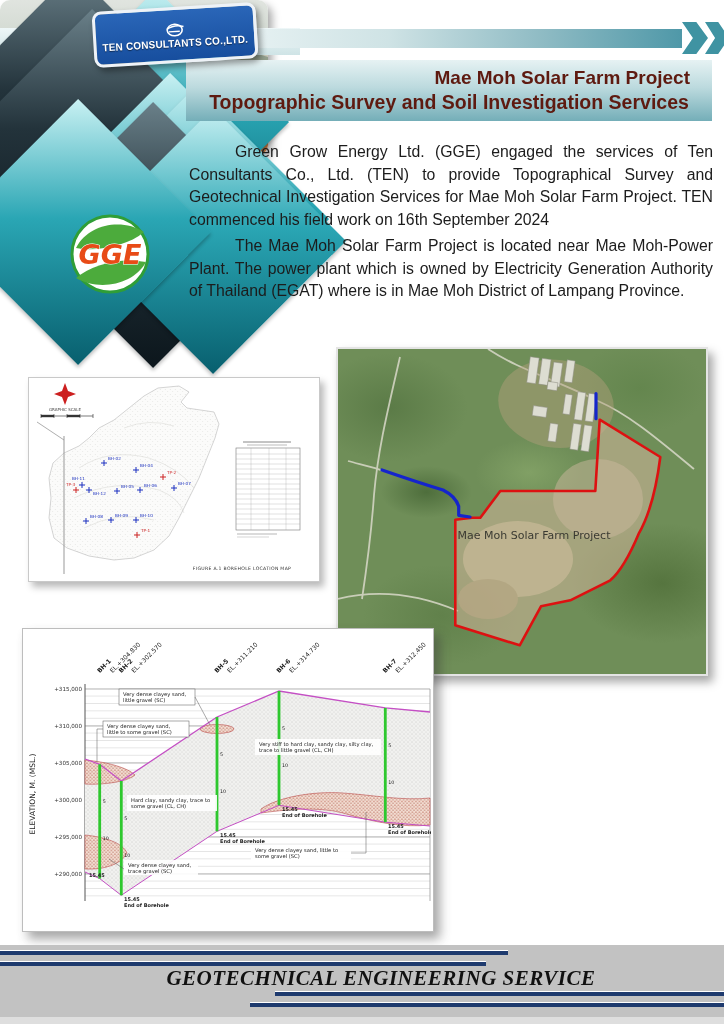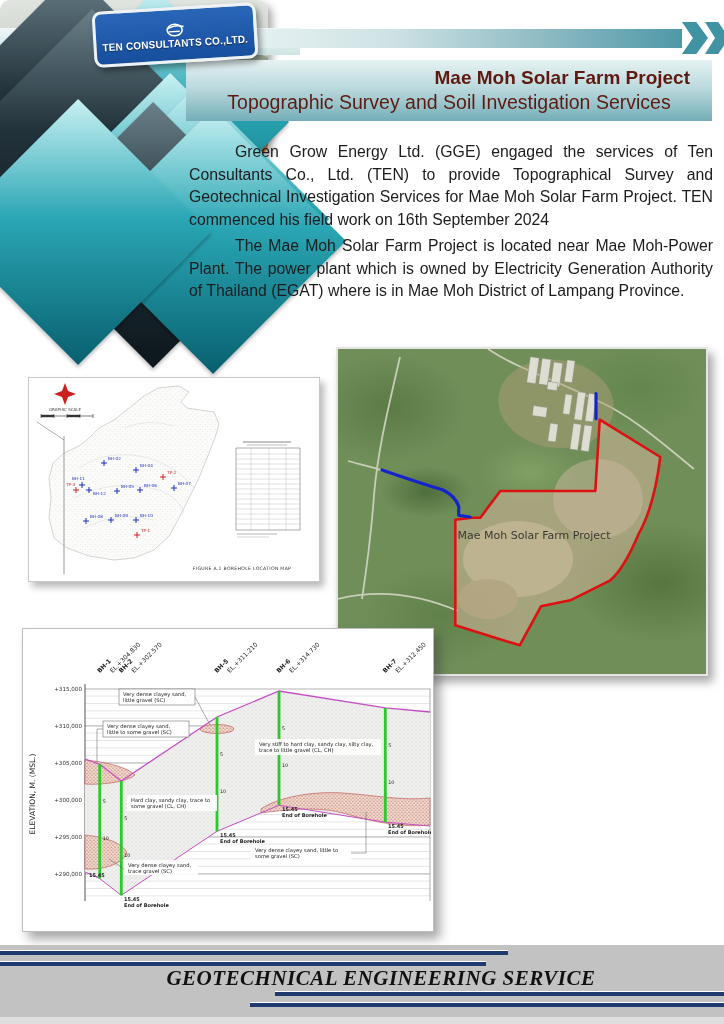--- a/index.html
+++ b/index.html
@@ -28,21 +28,21 @@
       background:linear-gradient(180deg,#2a66b8,#174e9e);border:3px solid #eef2f7;border-radius:9px;
       transform:rotate(-3.5deg);box-shadow:3px 4px 6px rgba(0,0,0,.4);
       display:flex;flex-direction:column;align-items:center;justify-content:center;z-index:5;}
   .badge-text{color:#fff;font-weight:bold;font-size:10.5px;letter-spacing:.2px;
       transform:scaleX(.95);white-space:nowrap;text-shadow:0 1px 1px rgba(0,0,0,.5);}
 
   
   .title-band{position:absolute;left:186px;top:60px;width:526px;height:61px;
       background:linear-gradient(180deg,#e6f2f3 0%,#bcdade 45%,#74aeb8 100%);}
   .title-band .t1{font-size:19px;font-weight:bold;text-align:right;padding:7px 22px 0 0;}
-  .title-band .t2{font-size:19.5px;font-weight:normal;text-align:center;margin-top:2px;}
+  .title-band .t2{font-size:19.5px;font-weight:bold;text-align:center;margin-top:2px;}
 
   
   .para{position:absolute;left:189px;width:524px;margin:0;font-size:15.8px;line-height:1.43;
       color:#1c1c1c;text-align:justify;text-indent:46px;}
   .p1{top:141px;} .p2{top:235px;}
 
   .gge{position:absolute;left:58px;top:210px;width:104px;height:88px;}
 
   
   .card{position:absolute;background:#fff;}
@@ -123,20 +123,28 @@
   </div>
 
   <div class="title-band">
     <div class="t1" style="color:#5e1a10">Mae Moh Solar Farm Project</div>
     <div class="t2" style="color:#5e1a10">Topographic Survey and Soil Investigation Services</div>
   </div>
 
   <p class="para p1">Green Grow Energy Ltd. (GGE) engaged the services of Ten Consultants Co., Ltd. (TEN) to provide Topographical Survey and Geotechnical Investigation Services for Mae Moh Solar Farm Project. TEN commenced his field work on 16th September 2024</p>
   <p class="para p2">The Mae Moh Solar Farm Project is located near Mae Moh-Power Plant. The power plant which is owned by Electricity Generation Authority of Thailand (EGAT) where is in Mae Moh District of Lampang Province.</p>
 
+  <div class="gge">
+    <svg width="104" height="88" viewBox="0 0 104 88">
+      <circle cx="52" cy="44" r="38" fill="#fff" stroke="#2f9e37" stroke-width="3"></circle>
+      <path d="M18,38 C30,14 64,8 86,22 C70,36 38,42 18,38 Z" fill="#4cab3c"></path>
+      <path d="M88,52 C76,74 42,82 18,68 C34,54 64,47 88,52 Z" fill="#4cab3c"></path>
+      <text x="52" y="54" text-anchor="middle" font-size="27" font-weight="bold" font-style="italic" fill="#e84b17" stroke="#ffffff" stroke-width="1" paint-order="stroke">GGE</text>
+    </svg>
+  </div>
 
   <div class="card map-card">
     <svg width="288" height="201" viewBox="0 0 288 201">
       <defs>
         <pattern id="stipM" width="5" height="5" patternUnits="userSpaceOnUse">
           <rect width="5" height="5" fill="#fbfbfa"></rect>
           <circle cx="1.2" cy="1.5" r="0.35" fill="#b2b2ac"></circle>
           <circle cx="3.8" cy="3.6" r="0.3" fill="#c6c6c0"></circle>
         </pattern>
       </defs>

